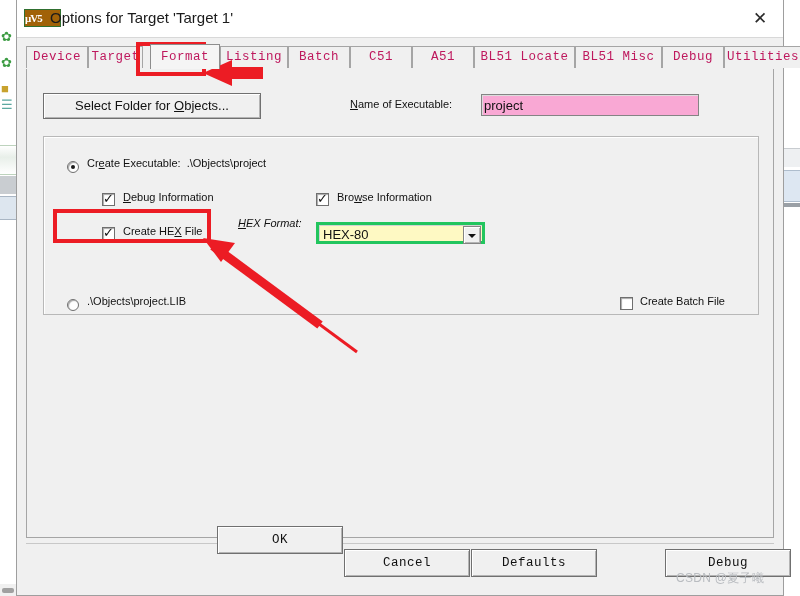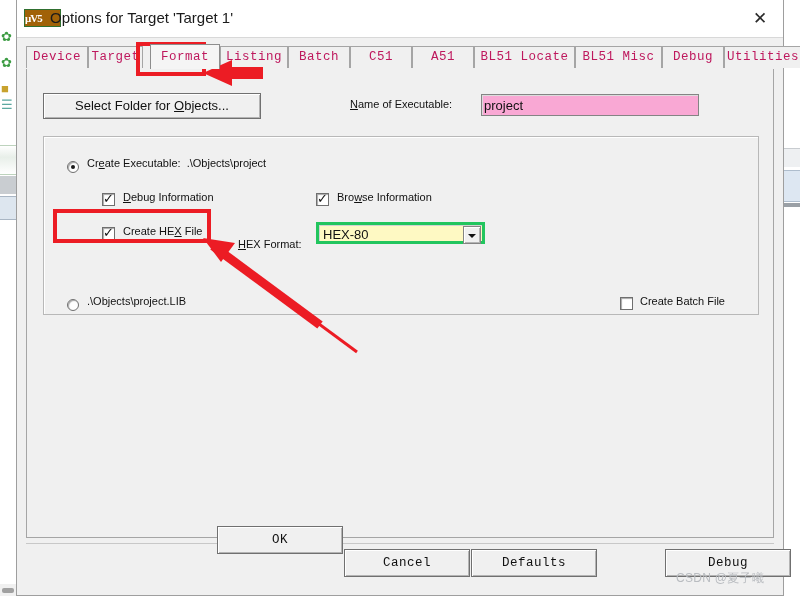--- a/index.html
+++ b/index.html
@@ -453,21 +453,21 @@
       <div class="checkbox checked" style="left:272px; top:56px;"></div>
       <div class="lbl" style="left:293px; top:54px;">
         Bro<span class="u">w</span>se Information
       </div>
 
       <div class="checkbox checked" style="left:58px; top:90px;"></div>
       <div class="lbl" style="left:79px; top:88px;">
         Create HE<span class="u">X</span> File
       </div>
 
-      <div class="lbl" style="left:194px; top:101px;">
+      <div class="lbl" style="left:194px; top:80px;font-style:italic;">
         <span class="u">H</span>EX Format:
       </div>
       <div class="combo" style="left:272px; top:85px; width:169px; height:22px;">
         <div class="combo-text">HEX-80</div>
         <div class="combo-arrow"></div>
       </div>
 
       <div class="radio" style="left:23px; top:162px;"></div>
       <div class="lbl" style="left:43px; top:158px;">.\Objects\project.LIB</div>
 

